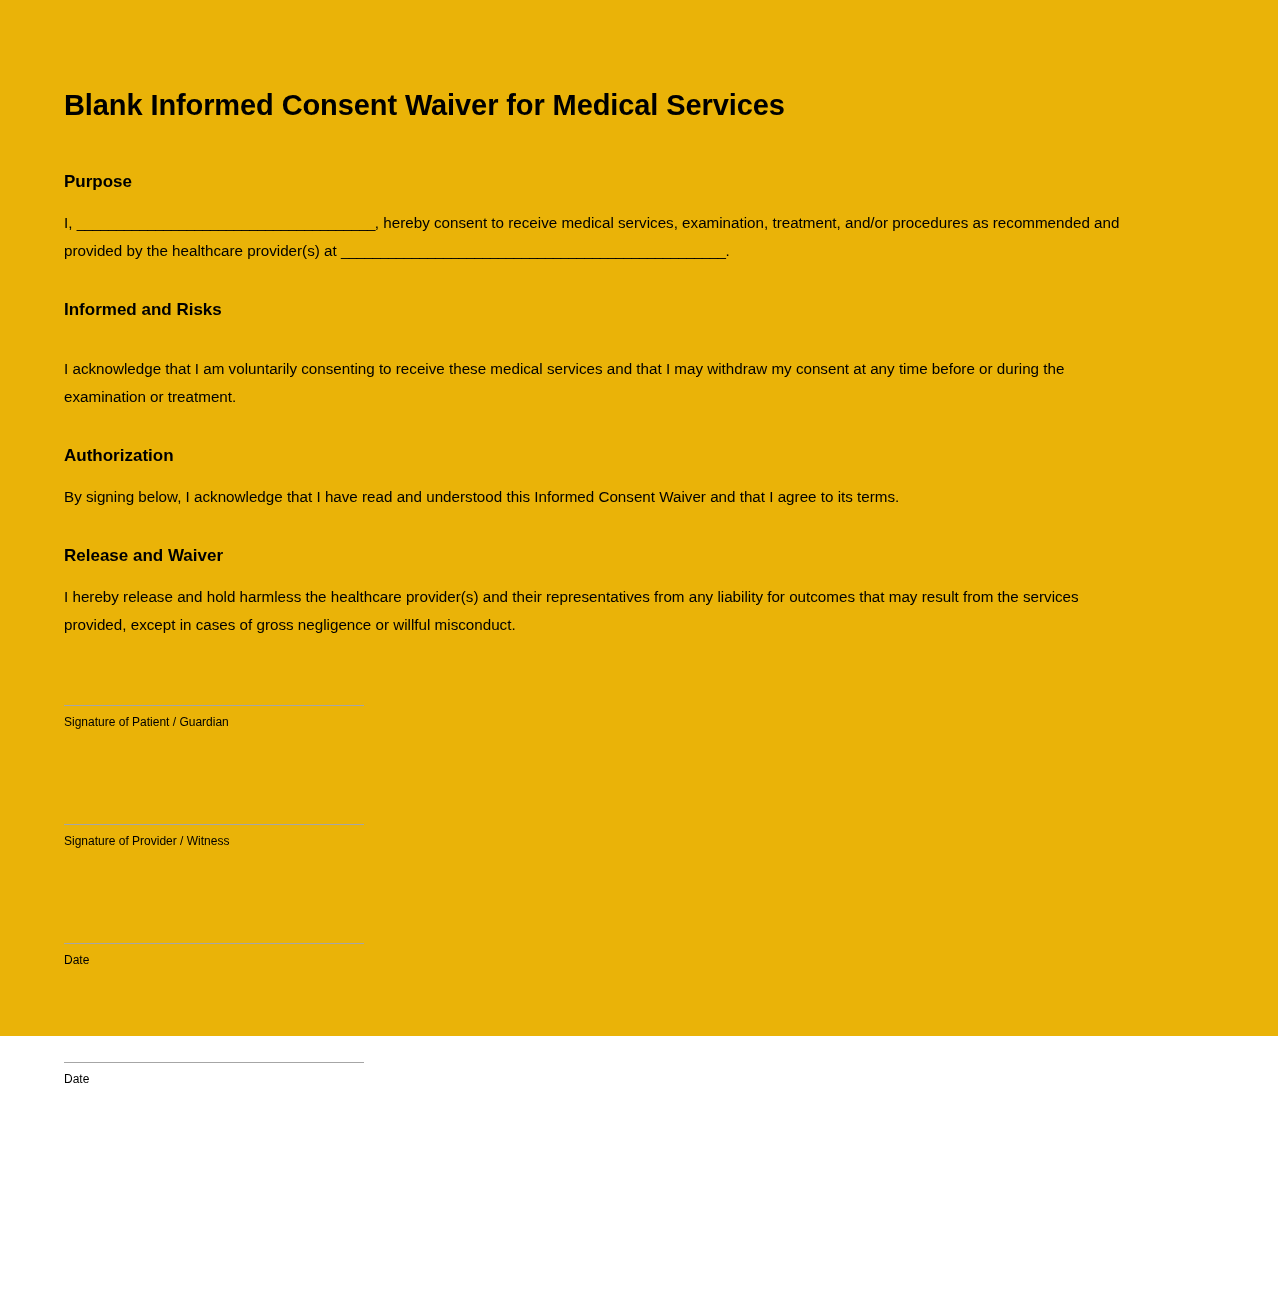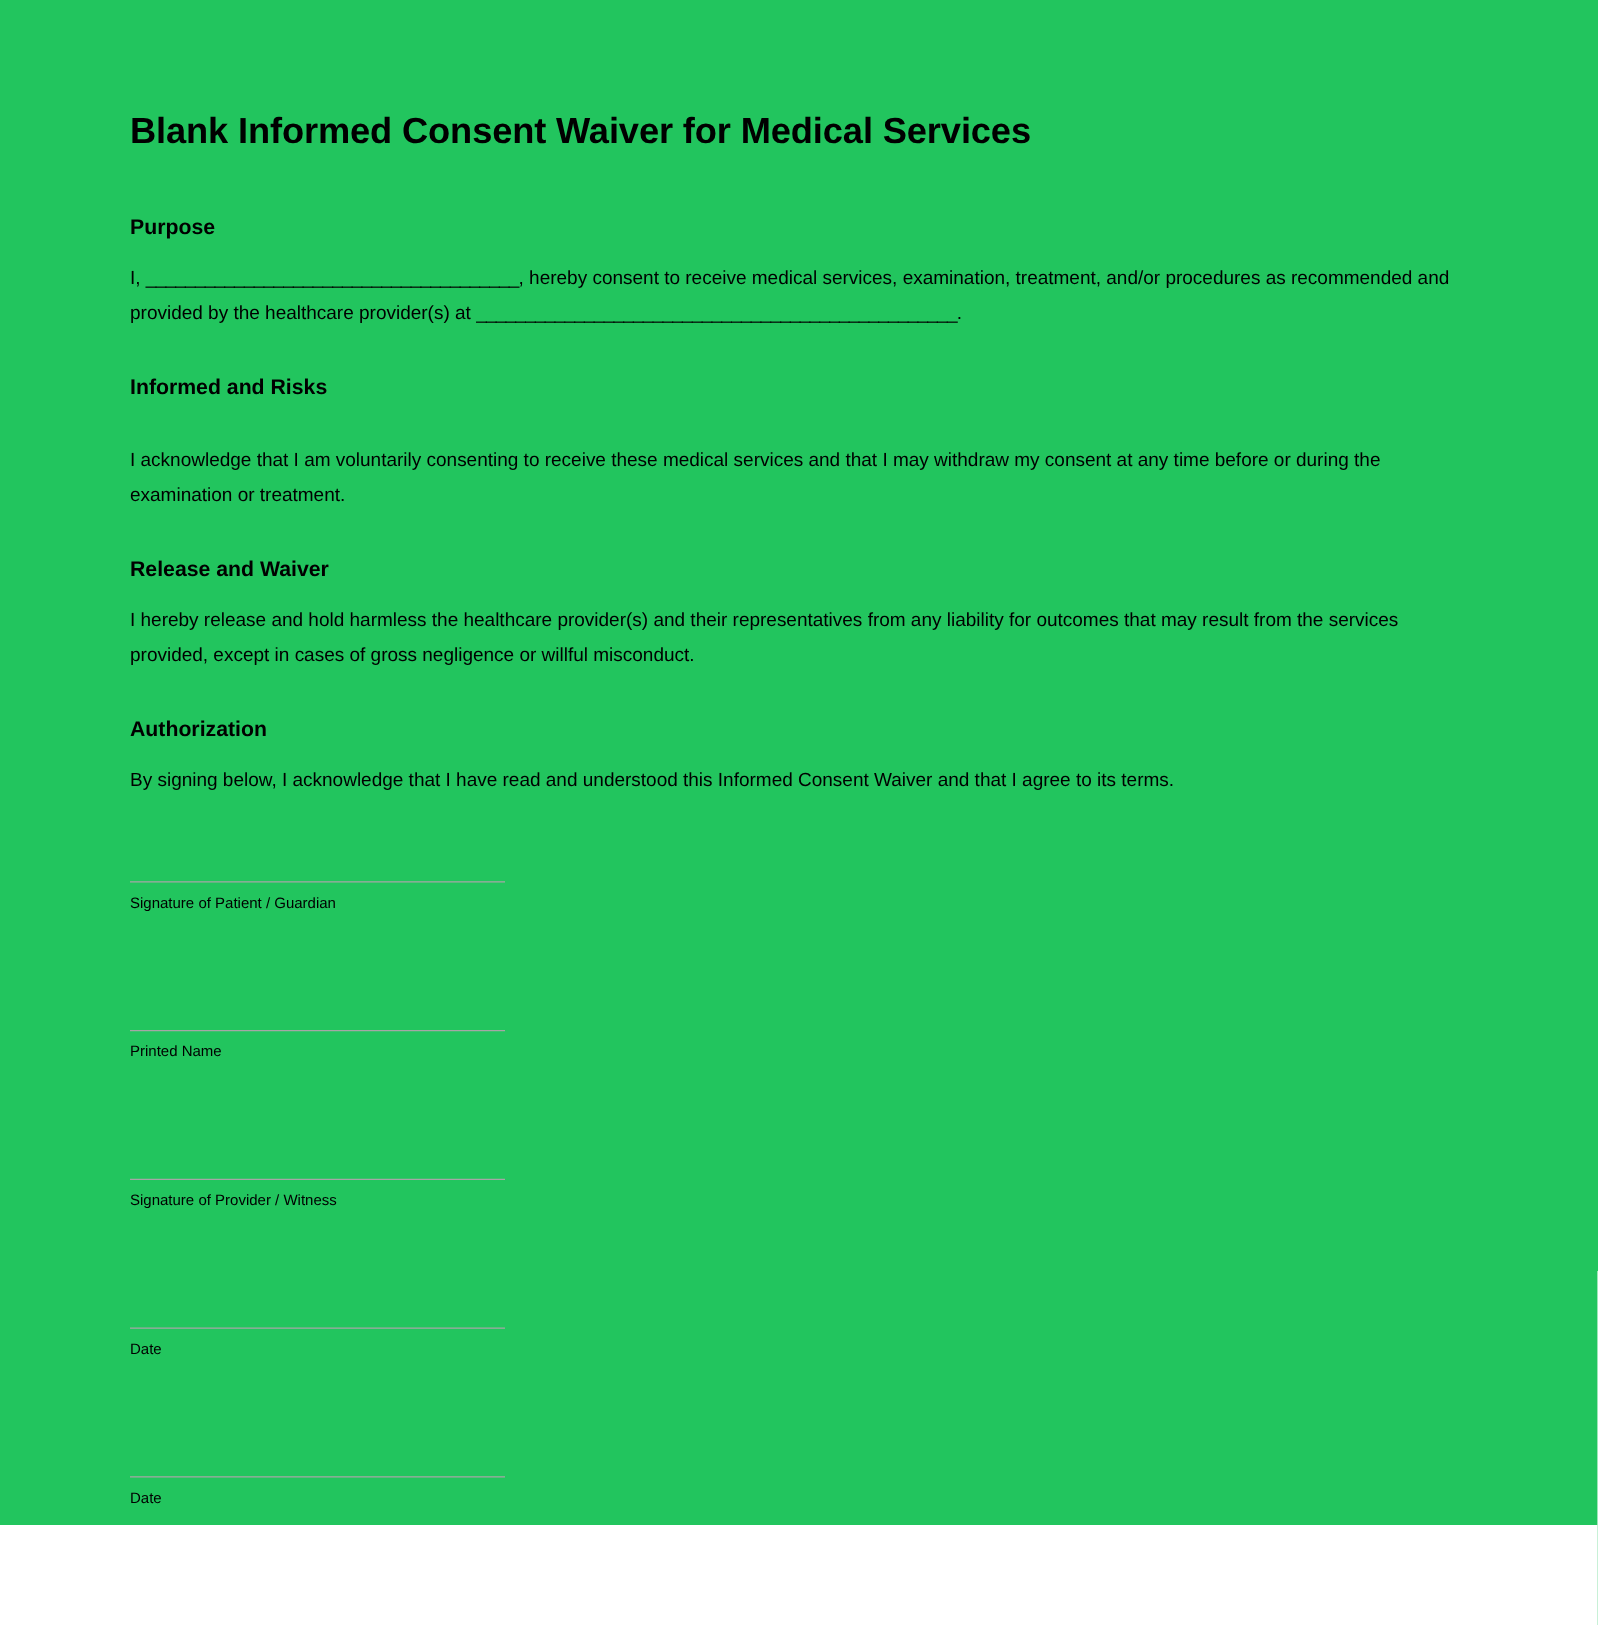--- a/index.html
+++ b/index.html
@@ -12,23 +12,23 @@
     width: 1278px;
     height: 1300px;
     overflow: hidden;
     font-family: "Liberation Sans", sans-serif;
     color: #000000;
     -webkit-font-smoothing: antialiased;
   }
   .page {
     box-sizing: border-box;
     width: 1278px;
-    height: 1220px;
-    padding: 88px 118px 0 104px;
-    background: #22c55e;
+    height: 1036px;
+    padding: 88px 118px 0 64px;
+    background: #eab308;
   }
   .doc-title {
     font-size: 29px;
     font-weight: bold;
     line-height: 1.2;
     letter-spacing: -0.1px;
     margin: 0 0 48px 0;
     color: #000000;
   }
   .section {
@@ -91,40 +91,36 @@
 
   <div class="section">
     <h2 class="section-heading">Informed and Risks</h2>
   </div>
 
   <div class="section">
     <p class="section-body">I acknowledge that I am voluntarily consenting to receive these medical services and that I may withdraw my consent at any time before or during the examination or treatment.</p>
   </div>
 
   <div class="section">
-    <h2 class="section-heading">Release and Waiver</h2>
-    <p class="section-body">I hereby release and hold harmless the healthcare provider(s) and their representatives from any liability for outcomes that may result from the services provided, except in cases of gross negligence or willful misconduct.</p>
+    <h2 class="section-heading">Authorization</h2>
+    <p class="section-body">By signing below, I acknowledge that I have read and understood this Informed Consent Waiver and that I agree to its terms.</p>
   </div>
 
   <div class="section">
-    <h2 class="section-heading">Authorization</h2>
-    <p class="section-body">By signing below, I acknowledge that I have read and understood this Informed Consent Waiver and that I agree to its terms.</p>
+    <h2 class="section-heading">Release and Waiver</h2>
+    <p class="section-body">I hereby release and hold harmless the healthcare provider(s) and their representatives from any liability for outcomes that may result from the services provided, except in cases of gross negligence or willful misconduct.</p>
   </div>
 
   <div class="sig-block">
 
     <div class="sig-group">
       <hr class="sig-rule">
       <div class="sig-label">Signature of Patient / Guardian</div>
     </div>
 
-    <div class="sig-group">
-      <hr class="sig-rule">
-      <div class="sig-label">Printed Name</div>
-    </div>
 
     <div class="sig-group">
       <hr class="sig-rule">
       <div class="sig-label">Signature of Provider / Witness</div>
     </div>
 
     <div class="sig-group">
       <hr class="sig-rule">
       <div class="sig-label">Date</div>
     </div>

